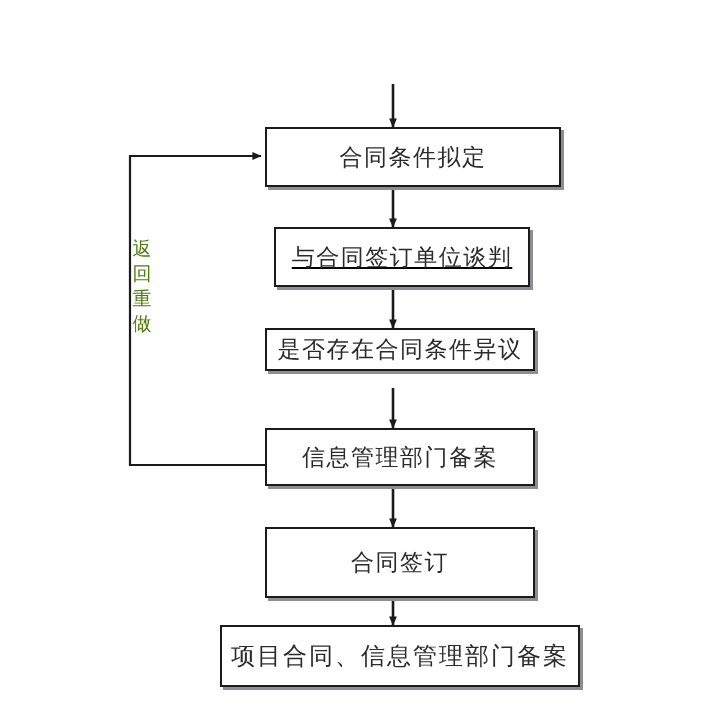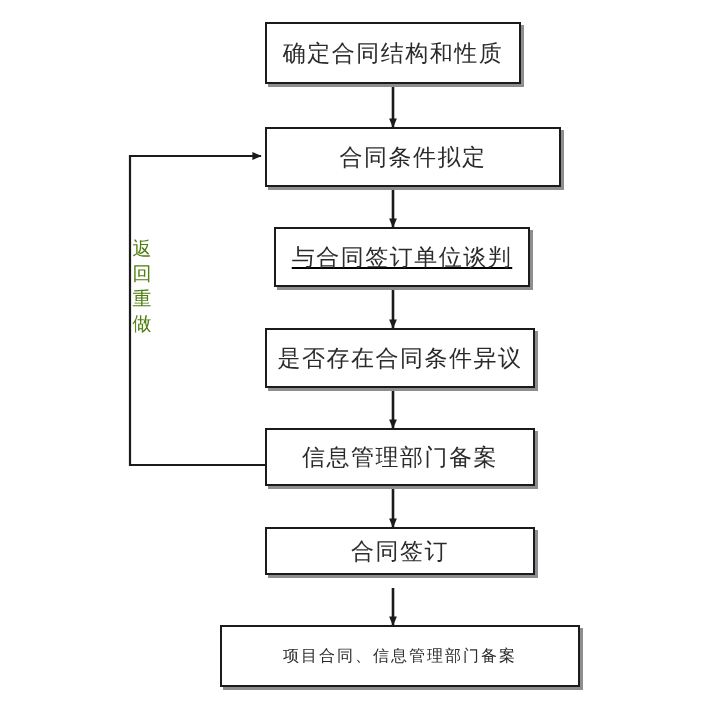--- a/index.html
+++ b/index.html
@@ -39,21 +39,21 @@
   .node-label {
     font-family: "DejaVu Serif", "Liberation Serif", serif;
     font-size: 23px;
     line-height: 1;
     color: #2b2b2b;
     letter-spacing: 1.5px;
     white-space: nowrap;
     text-align: center;
   }
   .node-label.wide {
-    font-size: 16px;
+    font-size: 24px;
     letter-spacing: 2px;
   }
   #loop-label {
     position: absolute;
     left: 128px;
     top: 236px;
     width: 28px;
     z-index: 4;
     font-family: "DejaVu Serif", "Liberation Serif", serif;
     font-size: 19px;
@@ -81,41 +81,38 @@
     <line x1="393" y1="287" x2="393" y2="328" stroke="#1b1b1b" stroke-width="2.6" marker-end="url(#arrowhead)"></line>
     <line x1="393" y1="388" x2="393" y2="428" stroke="#1b1b1b" stroke-width="2.6" marker-end="url(#arrowhead)"></line>
     <line x1="393" y1="486" x2="393" y2="527" stroke="#1b1b1b" stroke-width="2.6" marker-end="url(#arrowhead)"></line>
     <line x1="393" y1="588" x2="393" y2="625" stroke="#1b1b1b" stroke-width="2.6" marker-end="url(#arrowhead)"></line>
 
     <polyline points="265,465 130,465 130,156 261,156" fill="none" stroke="#1b1b1b" stroke-width="2.2" marker-end="url(#arrowhead)"></polyline>
   </svg>
 
   <div id="loop-label">返回重做</div>
 
-  <div class="node-box" style="left:265px; top:22px; width:256px; height:62px;">
-    <span class="node-label">确定合同结构和性质</span>
-  </div>
 
   <div class="node-box" style="left:265px; top:127px; width:296px; height:60px;">
     <span class="node-label">合同条件拟定</span>
   </div>
 
   <div class="node-box" style="left:274px; top:227px; width:256px; height:60px;text-decoration:underline;">
     <span class="node-label">与合同签订单位谈判</span>
   </div>
 
-  <div class="node-box" style="left:265px; top:328px; width:270px; height:60px;">
+  <div class="node-box" style="left:265px; top:328px; width:270px; height:43px;">
     <span class="node-label">是否存在合同条件异议</span>
   </div>
 
   <div class="node-box" style="left:265px; top:428px; width:270px; height:58px;">
     <span class="node-label">信息管理部门备案</span>
   </div>
 
-  <div class="node-box" style="left:265px; top:527px; width:270px; height:48px;">
+  <div class="node-box" style="left:265px; top:527px; width:270px; height:71px;">
     <span class="node-label">合同签订</span>
   </div>
 
   <div class="node-box" style="left:220px; top:625px; width:360px; height:62px;">
     <span class="node-label wide">项目合同、信息管理部门备案</span>
   </div>
 
 </div>
 
 </body></html>

